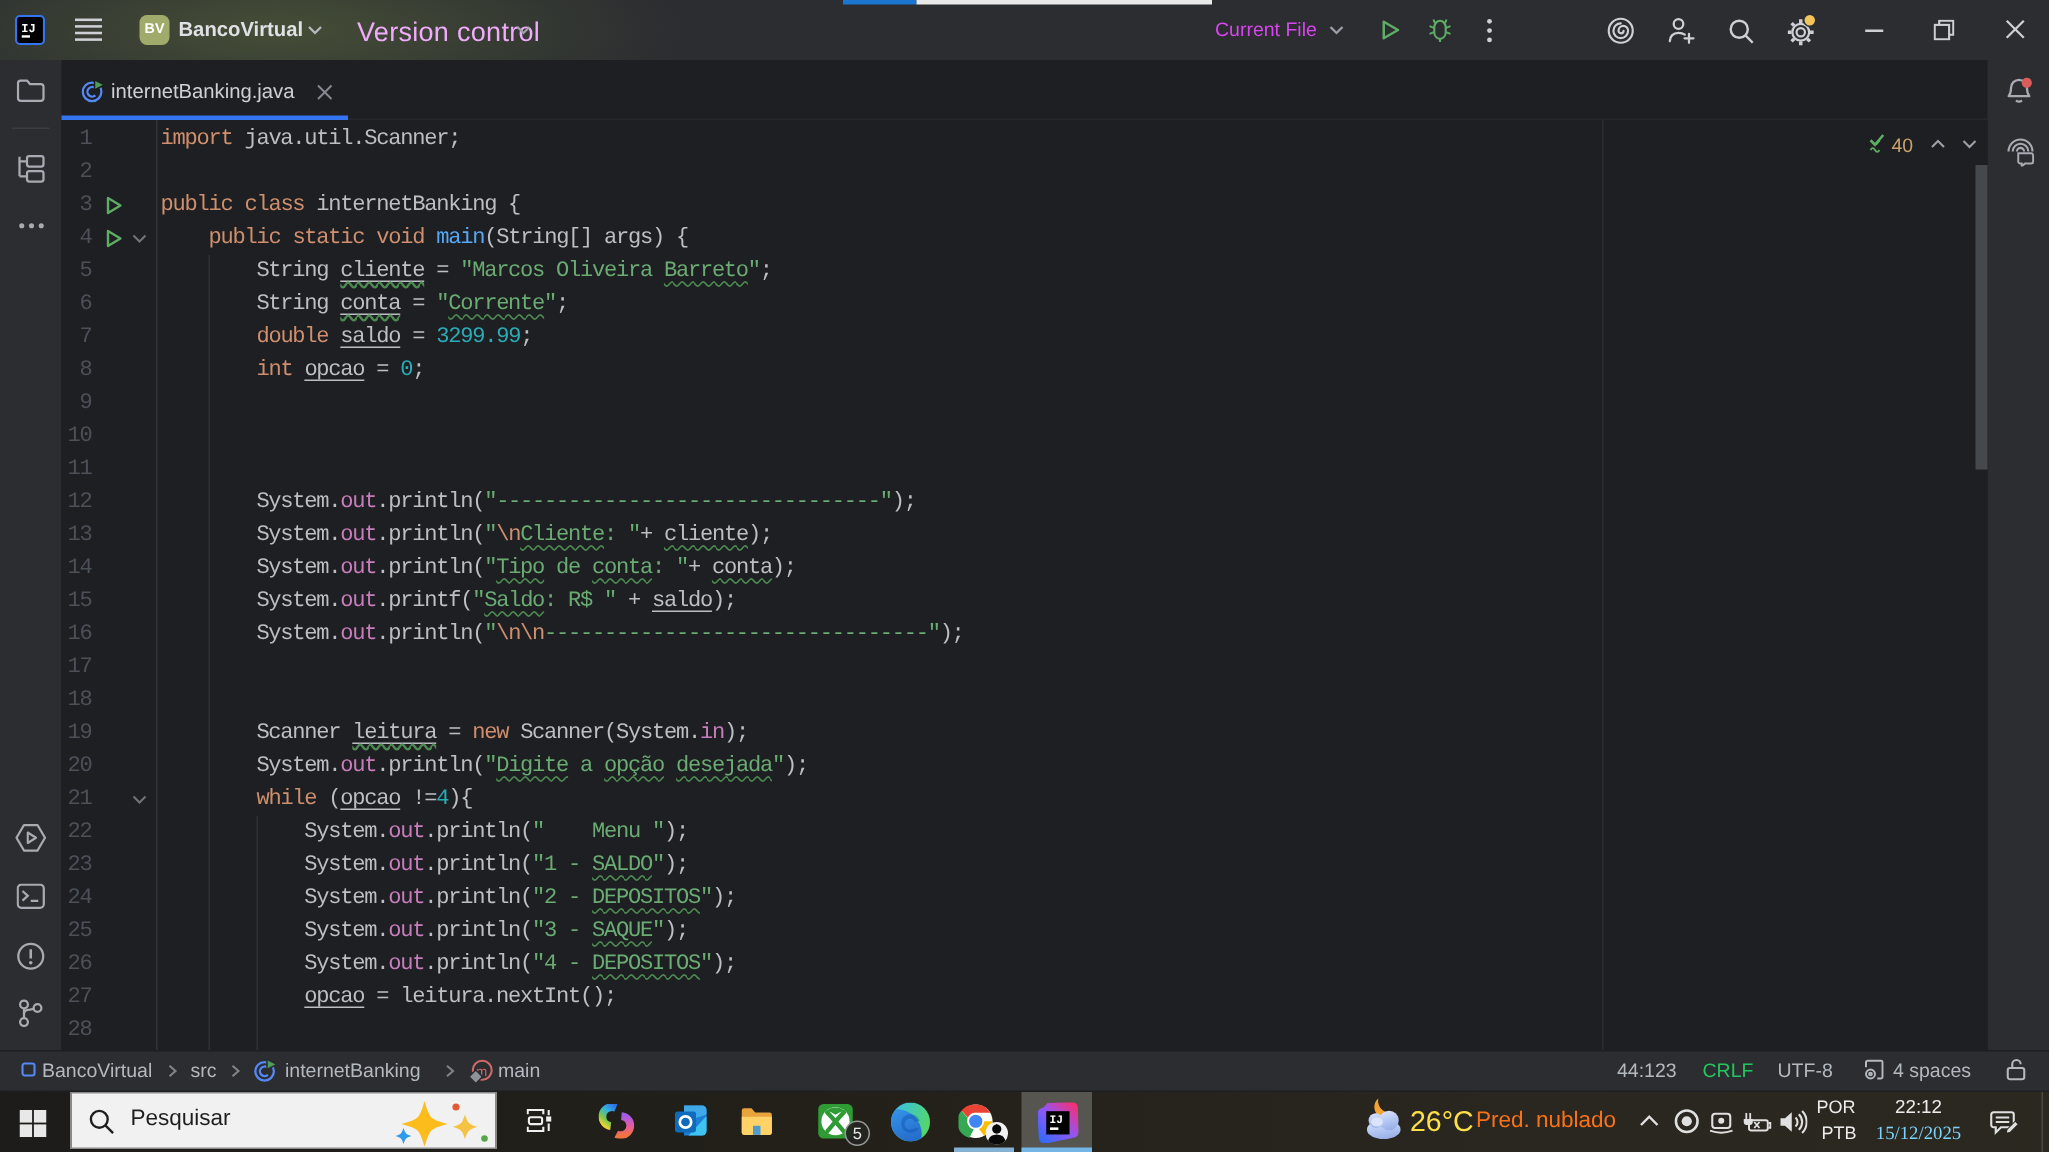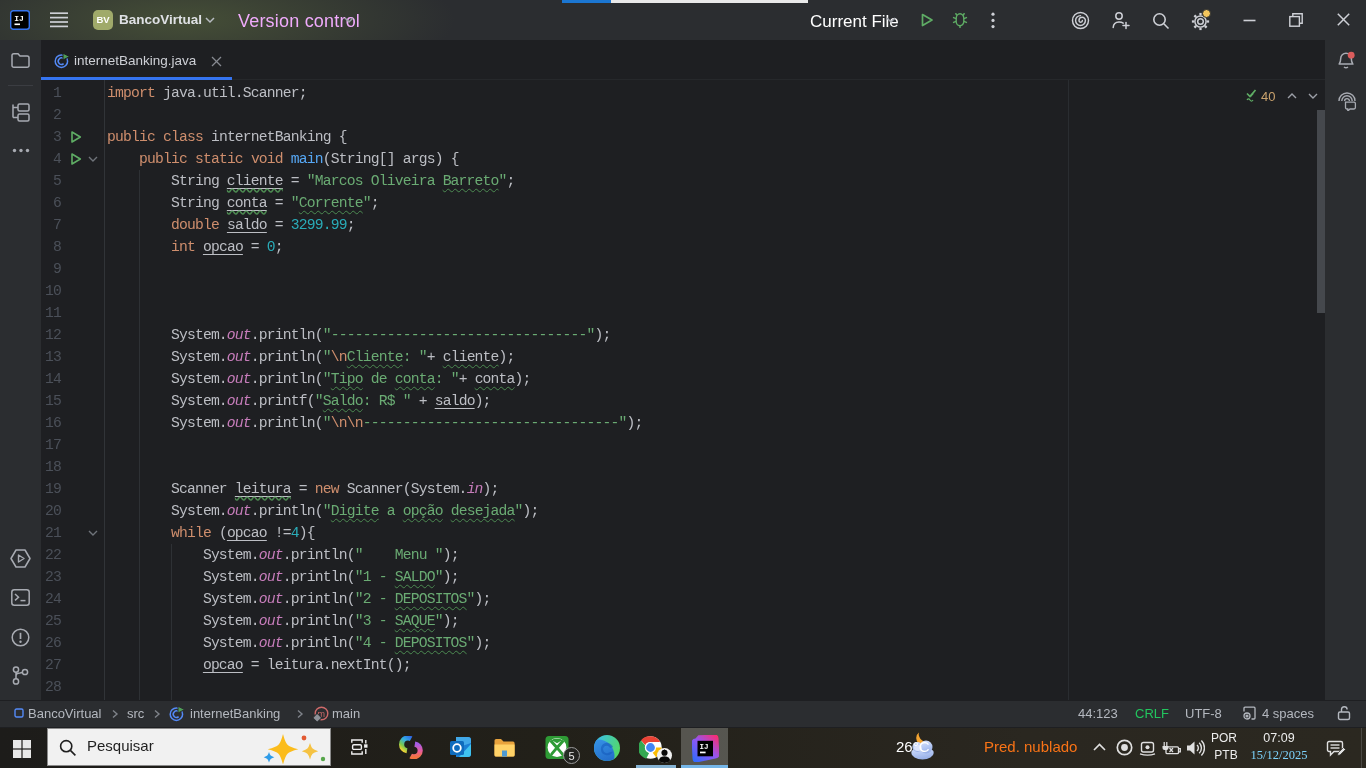--- a/index.html
+++ b/index.html
@@ -25,21 +25,21 @@
     background:linear-gradient(90deg,#1D1C1A 0%, #222019 40%, #2A2720 75%, #2B2820 100%); }
 
   
   pre.code, pre.gut { position:absolute; font-family:"Liberation Mono", monospace;
      font-size:14.7px; line-height:22px; letter-spacing:-0.8235px; }
   pre.code { left:107px; top:82px; color:#BCBEC4; }
   pre.gut  { left:25px; top:82px; width:36px; text-align:right; color:#4B5059; }
   .k { color:#CF8E6D; }
   .s { color:#6AAB73; }
   .n { color:#2AACB8; }
-  .f { color:#C77DBB; font-style:italic; }
+  .f { color:#C77DBB; }
   .m { color:#56A8F5; }
   .e { color:#CF8E6D; }
   .u { text-decoration:underline; text-decoration-thickness:1px; text-underline-offset:3px; }
   .w { text-decoration:underline wavy #4C8A51; text-decoration-thickness:1px; text-underline-offset:3px; }
   .u > .w { text-decoration:underline wavy #4C8A51; }
   .vline { position:absolute; width:1px; background:#313438; }
 </style>
 </head>
 <body>
 <div class="abs" id="titlebar"></div>
@@ -71,21 +71,21 @@
 <div class="abs" style="left:93px; top:10px; width:20px; height:20px; border-radius:5px; background:#A0AA6A; color:#fff; font-size:9.5px; font-weight:bold; text-align:center; line-height:20px;">BV</div>
 <div class="abs" style="left:119px; top:12px; font-size:13.5px; font-weight:600; color:#DFE1E5;">BancoVirtual</div>
 <svg class="abs" style="left:204px; top:16px;" width="12" height="8" viewBox="0 0 12 8">
     <path d="M2 2 L6 6 L10 2" fill="none" stroke="#B8BCC2" stroke-width="1.5"></path>
   </svg>
 <div class="abs" style="left:238px; top:11px; font-size:18px; color:#f0abfc; letter-spacing:0.2px;">Version control</div>
 <svg class="abs" style="left:343px; top:16px;" width="12" height="8" viewBox="0 0 12 8">
     <path d="M2 2 L6 6 L10 2" fill="none" stroke="#9DA0A8" stroke-width="1.5"></path>
   </svg>
 
-<div class="abs" style="left:810px; top:12px; font-size:17px; color:#ffffff;">Current File</div>
+<div class="abs" style="left:810px; top:12px; font-size:13px; color:#d946ef;">Current File</div>
 <svg class="abs" style="left:885px; top:16px;" width="12" height="8" viewBox="0 0 12 8">
     <path d="M2 2 L6 6 L10 2" fill="none" stroke="#9DA0A8" stroke-width="1.5"></path>
   </svg>
 <svg class="abs" style="left:919px; top:12px;" width="16" height="16" viewBox="0 0 16 16">
     <path d="M3.5 2.5 L13 8 L3.5 13.5 Z" fill="none" stroke="#5FAD65" stroke-width="1.7" stroke-linejoin="round"></path>
   </svg>
 <svg class="abs" style="left:951px; top:11px;" width="18" height="18" viewBox="0 0 18 18">
   <g fill="none" stroke="#5FAD65" stroke-width="1.4">
   <path d="M5.2 7.4 a3.8 4.6 0 0 1 7.6 0 L12.8 10.6 a3.8 4.2 0 0 1 -7.6 0 Z"></path>
   <path d="M6 4.4 Q4.8 3.6 4.8 2 M12 4.4 Q13.2 3.6 13.2 2"></path>
@@ -496,21 +496,21 @@
         <stop offset="0.55" stop-color="#B2C6F3"></stop>
         <stop offset="1" stop-color="#96AEE6"></stop>
       </linearGradient>
   </defs>
   <path d="M9.8 1.4 A 7.2 7.2 0 1 0 20.6 10.6 A 8.3 8.3 0 0 1 9.8 1.4 Z" fill="#F4A431"></path>
   <ellipse cx="13.5" cy="22" rx="11.2" ry="6.4" fill="url(#cld)"></ellipse>
   <circle cx="8.3" cy="16" r="4.9" fill="url(#cld)"></circle>
   <circle cx="17" cy="16" r="6.5" fill="url(#cld)"></circle>
   <ellipse cx="9" cy="17" rx="4" ry="3" fill="#DCE4FB"></ellipse>
 </svg>
-<div class="abs" style="left:896px; top:738px; font-size:15px; color:#ffffff;">26°C</div>
+<div class="abs" style="left:940px; top:738px; font-size:19px; color:#fde047;">26°C</div>
 <div class="abs" style="left:984px; top:738px; font-size:15px; color:#f97316;">Pred. nublado</div>
 <svg class="abs" style="left:1092px; top:742px;" width="15" height="10" viewBox="0 0 15 10">
     <path d="M2 8 L7.5 2.5 L13 8" fill="none" stroke="#E0E0E0" stroke-width="1.6"></path>
   </svg>
 <svg class="abs" style="left:1116px; top:739px;" width="17" height="17" viewBox="0 0 17 17">
   <circle cx="8.5" cy="8.5" r="7.2" fill="none" stroke="#E0E0E0" stroke-width="1.7"></circle>
   <circle cx="8.5" cy="8.5" r="3.4" fill="#E0E0E0"></circle>
 </svg>
 <svg class="abs" style="left:1139px; top:740px;" width="17" height="16" viewBox="0 0 17 16">
   <g fill="none" stroke="#E0E0E0" stroke-width="1.4">
@@ -531,21 +531,21 @@
 <svg class="abs" style="left:1186px; top:739px;" width="19" height="18" viewBox="0 0 19 18">
   <path d="M1 6.5 L4 6.5 L8.5 2.5 L8.5 15.5 L4 11.5 L1 11.5 Z" fill="#E0E0E0"></path>
   <g fill="none" stroke="#E0E0E0" stroke-width="1.4">
   <path d="M11 6 a4 4 0 0 1 0 6"></path>
   <path d="M13.2 3.8 a7.2 7.2 0 0 1 0 10.4"></path>
   <path d="M15.4 1.6 a10.5 10.5 0 0 1 0 14.8"></path>
   </g>
 </svg>
 <div class="abs" style="left:1211px; top:731px; width:30px; text-align:left; font-size:12px; color:#ECECEC;">POR</div>
 <div class="abs" style="left:1211px; top:748px; width:30px; text-align:center; font-size:12px; color:#ECECEC;">PTB</div>
-<div class="abs" style="left:1235px; top:731px; width:88px; text-align:center; font-size:12.5px; color:#ECECEC;">07:09</div>
+<div class="abs" style="left:1235px; top:731px; width:88px; text-align:center; font-size:12.5px; color:#ECECEC;">22:12</div>
 <div class="abs" style="left:1235px; top:748px; width:88px; text-align:center; font-size:12.5px; color:#7dd3fc;font-family:Liberation Serif, serif;">15/12/2025</div>
 <svg class="abs" style="left:1326px; top:740px;" width="20" height="19" viewBox="0 0 20 19">
   <g fill="none" stroke="#E0E0E0" stroke-width="1.4">
   <path d="M1.5 3 a1.5 1.5 0 0 1 1.5 -1.5 L15 1.5 a1.5 1.5 0 0 1 1.5 1.5 L16.5 10 a1.5 1.5 0 0 1 -1.5 1.5 L8 11.5 L4.5 15 L4.5 11.5 L3 11.5 a1.5 1.5 0 0 1 -1.5 -1.5 Z"></path>
   <line x1="4.5" y1="5" x2="13.5" y2="5"></line>
       <line x1="4.5" y1="8" x2="13.5" y2="8"></line>
   </g>
   <path d="M12 13 L17.5 7.5 L19.5 9.5 L14 15 L11.5 15.5 Z" fill="#E0E0E0" stroke="#26251F" stroke-width="0.7"></path>
 </svg>
 <div class="abs" style="left:1361px; top:728px; width:1px; height:40px; background:#4A4843;"></div>

